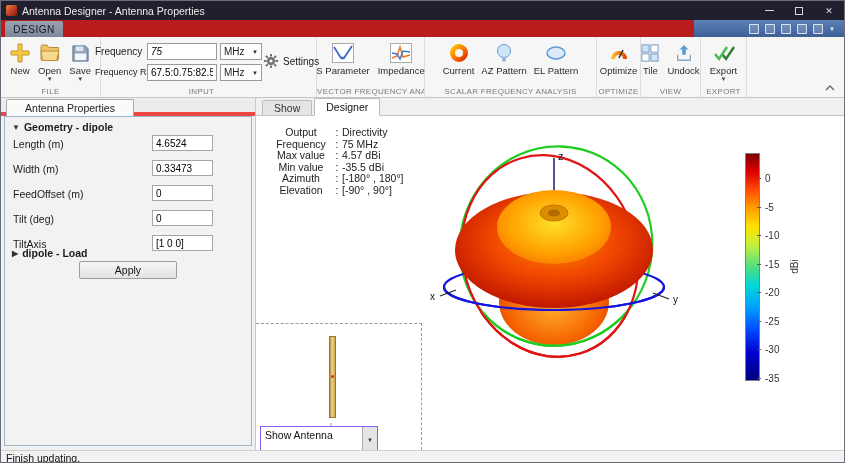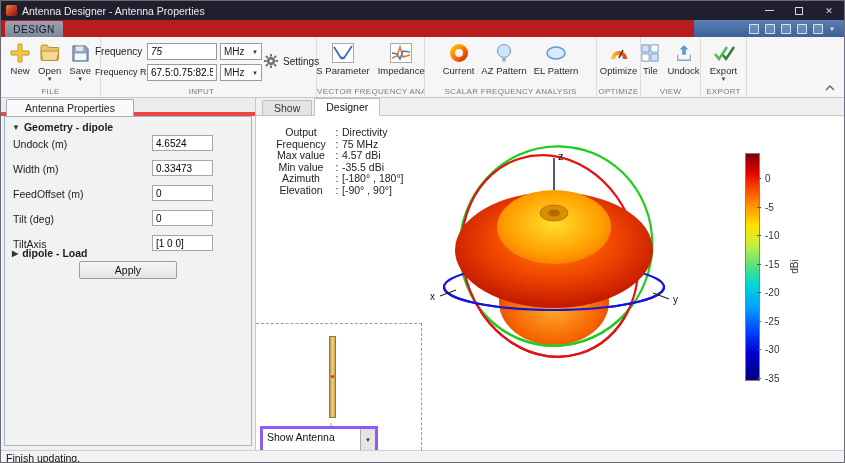--- a/index.html
+++ b/index.html
@@ -73,21 +73,21 @@
   .colorbar{position:absolute;left:489px;top:37px;width:15px;height:228px;border:1px solid #808080;
     background:linear-gradient(180deg,#800000 0%,#e00000 8%,#ff4d00 16%,#ff9e00 24%,#ffe100 32%,#c8f03c 40%,#50e080 50%,#00d8d8 58%,#00a0ff 68%,#0048ff 78%,#0000d0 88%,#000080 100%)}
   .cbt{position:absolute;left:509px;font-size:10px;color:#333;line-height:12px}
   .cbt::before{content:"";position:absolute;left:-8px;top:5px;width:4px;height:1px;background:#555}
   .cb-label{position:absolute;left:531px;top:145px;font-size:10px;color:#333;transform:rotate(-90deg);transform-origin:center}
 
   .preview-region{position:absolute;left:0;top:207px;width:166px;height:127px;border-top:1px dashed #9a9a9a;border-right:1px dashed #9a9a9a}
   .antenna-bar{position:absolute;left:73px;top:12px;width:7px;height:82px;background:linear-gradient(90deg,#b98f3e,#f2d488 45%,#caa24a);border:1px solid #8f7a35}
   .feed-dot{position:absolute;left:1px;top:38px;width:3px;height:3px;background:#e02818;border-radius:50%}
   .preview-axis{position:absolute;left:60px;top:97px}
-  .preview-select{position:absolute;left:4px;top:310px;width:118px;height:28px;background:#fff;border:3px solid #8b5cf6;font-size:10.5px;color:#111}
+  .preview-select{position:absolute;left:4px;top:310px;width:118px;height:28px;background:#fff;border:1px solid #8b5cf6;font-size:10.5px;color:#111}
   .ps-text{position:absolute;left:4px;top:2px;white-space:nowrap}
   .ps-arrow{position:absolute;right:0;top:0;width:15px;height:100%;background:#e4e4e4;border-left:1px solid #aaa;display:flex;align-items:center;justify-content:center}
   .ps-tri{font-size:6px;color:#333;line-height:6px}
 
   
   .statusbar{position:absolute;left:0;top:449px;width:100%;height:14px;background:#f2f2f2;border-top:1px solid #d0d0d0;display:flex;align-items:center;padding-left:5px;font-size:10.5px;color:#111}
 </style>
 </head>
 <body>
 
@@ -344,21 +344,21 @@
   <div class="props-panel">
     <div class="props-tabstrip">
       <div class="props-tab">Antenna Properties</div>
     </div>
     <div class="props-body">
       <div class="sec-header" style="top:4px">
         <span class="tri">▼</span>
         <span>Geometry - dipole</span>
       </div>
       <div class="frow" style="top:18px">
-        <span class="flab">Undock (m)</span>
+        <span class="flab">Length (m)</span>
         <input class="fval" value="4.6524" style="">
       </div>
       <div class="frow" style="top:43px">
         <span class="flab">Width (m)</span>
         <input class="fval" value="0.33473" style="">
       </div>
       <div class="frow" style="top:68px">
         <span class="flab">FeedOffset (m)</span>
         <input class="fval" value="0" style="">
       </div>

